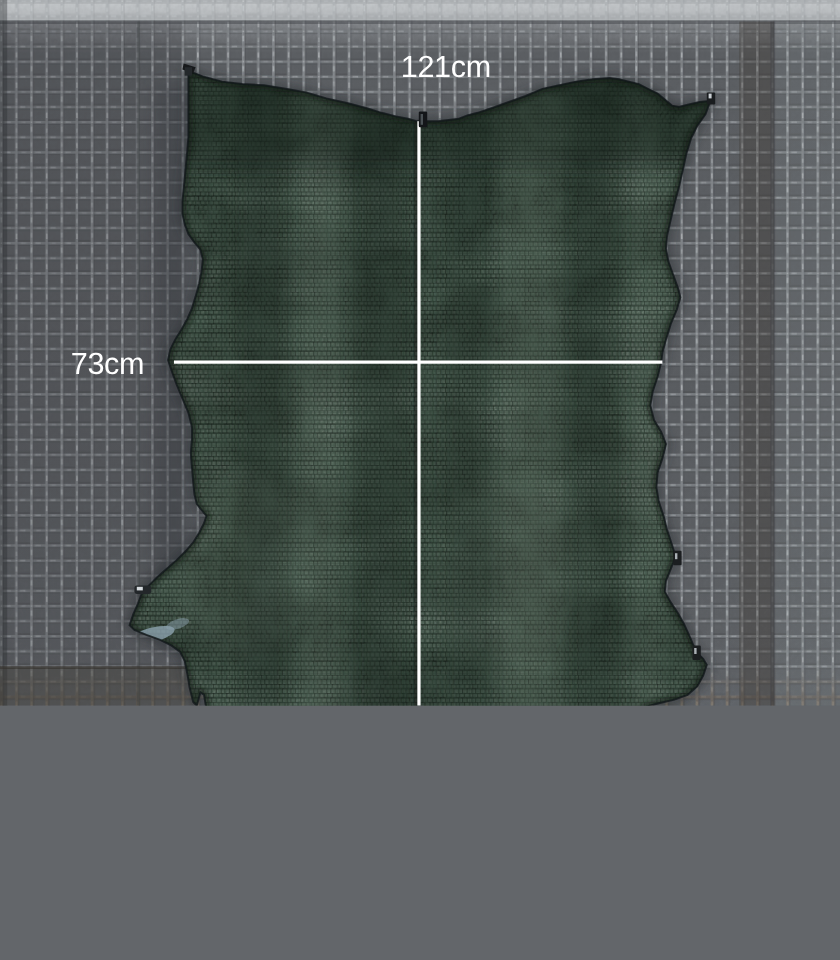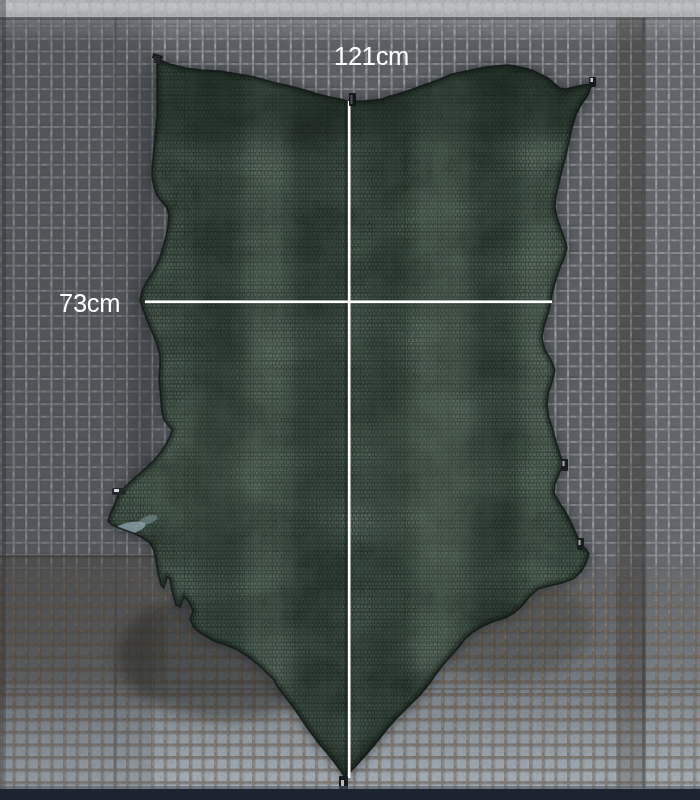--- a/index.html
+++ b/index.html
@@ -1,16 +1,16 @@
 <!DOCTYPE html>
 <html><head>
 <meta charset="utf-8">
 <style>
 html,body{margin:0;padding:0;background:#63666a;}
-#wrap{width:700px;height:800px;overflow:hidden;position:relative;
+#wrap{width:700px;height:588px;overflow:hidden;position:relative;
 font-family:"Liberation Sans", sans-serif;}
 </style>
 </head>
 <body>
 <div id="wrap">
 <svg width="700" height="800" viewBox="0 0 700 800" xmlns="http://www.w3.org/2000/svg">
 <defs>
   <linearGradient id="bgGrad" x1="0" y1="0" x2="0" y2="1">
     <stop offset="0" stop-color="#aeb1b4"></stop>
     <stop offset="0.022" stop-color="#85888c"></stop>

